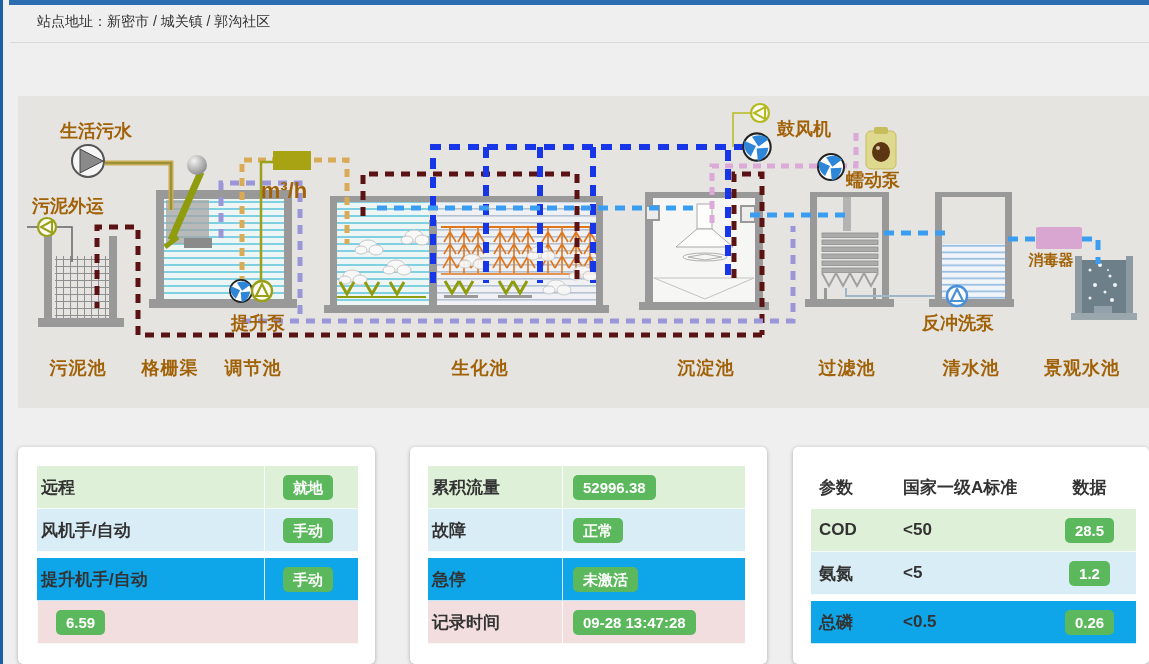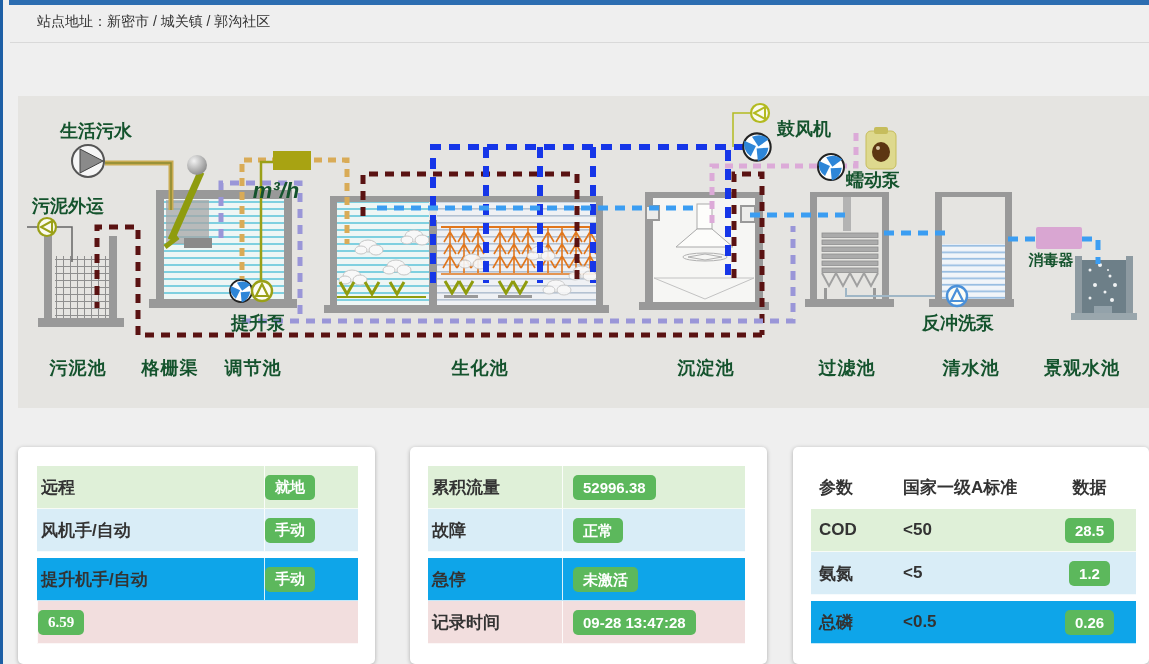--- a/index.html
+++ b/index.html
@@ -7,21 +7,21 @@
   .page { position:relative; width:1149px; height:664px; background:#efefef; overflow:hidden; }
 
   .topbar  { position:absolute; left:9px; top:0; right:0; height:5px; background:#2c6db1; }
   .leftbar { position:absolute; left:0; top:0; width:3px; height:664px; background:#1d5fa5; }
   .site    { position:absolute; left:37px; top:13px; font-size:14px; color:#333; }
   .hr      { position:absolute; left:10px; right:0; top:42px; height:1px; background:#d9d9d9; }
 
   .band { position:absolute; left:18px; top:96px; width:1131px; height:312px; background:#e5e4e1; }
   .dsvg { position:absolute; left:0; top:0; width:1149px; height:664px; pointer-events:none; }
 
-  .dlabel { position:absolute; font-weight:bold; color:#14532d; white-space:nowrap;
+  .dlabel { position:absolute; font-weight:bold; color:#a16207; white-space:nowrap;
             transform:translateX(-50%); }
   .tlabel { font-size:18px; top:356px; letter-spacing:1px; }
   .elabel { font-size:18px; }
   .slabel { font-size:15px; }
   .ulabel { font-size:22px; }
 
   .card { position:absolute; top:447px; height:217px; background:#fff; border-radius:5px;
           box-shadow:0 1px 4px rgba(0,0,0,.28); }
   #card1 { left:18px;  width:357px; }
   #card2 { left:410px; width:357px; }
@@ -36,21 +36,21 @@
           border-bottom:1px solid rgba(255,255,255,.75); }
   .success { background:#dff0d8; }
   .info    { background:#d9edf7; }
   .warning { background:#0ea5e9;margin-top:6px; }
   .danger  { background:#f2dede; }
   .thead   { background:transparent; border-bottom:none; }
 
   .lbl { font-weight:bold; font-size:17px; color:#333; padding-left:4px; }
   .t1 .lbl { flex:1; }
   .t1 .val { width:94px; align-self:stretch; display:flex; align-items:center;
-             padding-left:0; border-left:1px solid rgba(255,255,255,.85);font-family:Liberation Serif, serif; }
+             padding-left:18px; border-left:1px solid rgba(255,255,255,.85); }
   .t2 .lbl { width:134px; }
   .t2 .val { flex:1; align-self:stretch; display:flex; align-items:center;
              padding-left:10px; border-left:1px solid rgba(255,255,255,.85); }
 
   .t3 .c   { font-weight:bold; font-size:17px; color:#333; }
   .t3 .c0  { width:92px; padding-left:8px; }
   .t3 .c1  { width:140px; }
   .t3 .c2  { flex:1; display:flex; justify-content:center; }
 
   .badge { display:inline-block; background:#5cb85c; color:#fff; font-weight:bold;
@@ -299,21 +299,21 @@
     </g>
   </svg>
 
   <div class="dlabel elabel" style="left:96px;  top:119px;">生活污水</div>
   <div class="dlabel elabel" style="left:68px;  top:194px;">污泥外运</div>
   <div class="dlabel elabel" style="left:258px; top:311px;">提升泵</div>
   <div class="dlabel elabel" style="left:804px; top:117px;">鼓风机</div>
   <div class="dlabel elabel" style="left:873px; top:168px;">蠕动泵</div>
   <div class="dlabel elabel" style="left:958px; top:311px;">反冲洗泵</div>
   <div class="dlabel slabel" style="left:1051px;top:251px;text-align:center;">消毒器</div>
-  <div class="dlabel ulabel" style="left:276px; top:178px;font-style:italic;">m³/h</div>
+  <div class="dlabel ulabel" style="left:284px; top:178px;">m³/h</div>
 
   <div class="dlabel tlabel" style="left:78px;">污泥池</div>
   <div class="dlabel tlabel" style="left:170px;text-align:right;">格栅渠</div>
   <div class="dlabel tlabel" style="left:253px;">调节池</div>
   <div class="dlabel tlabel" style="left:480px;">生化池</div>
   <div class="dlabel tlabel" style="left:706px;">沉淀池</div>
   <div class="dlabel tlabel" style="left:847px;">过滤池</div>
   <div class="dlabel tlabel" style="left:971px;">清水池</div>
   <div class="dlabel tlabel" style="left:1082px;">景观水池</div>
 

